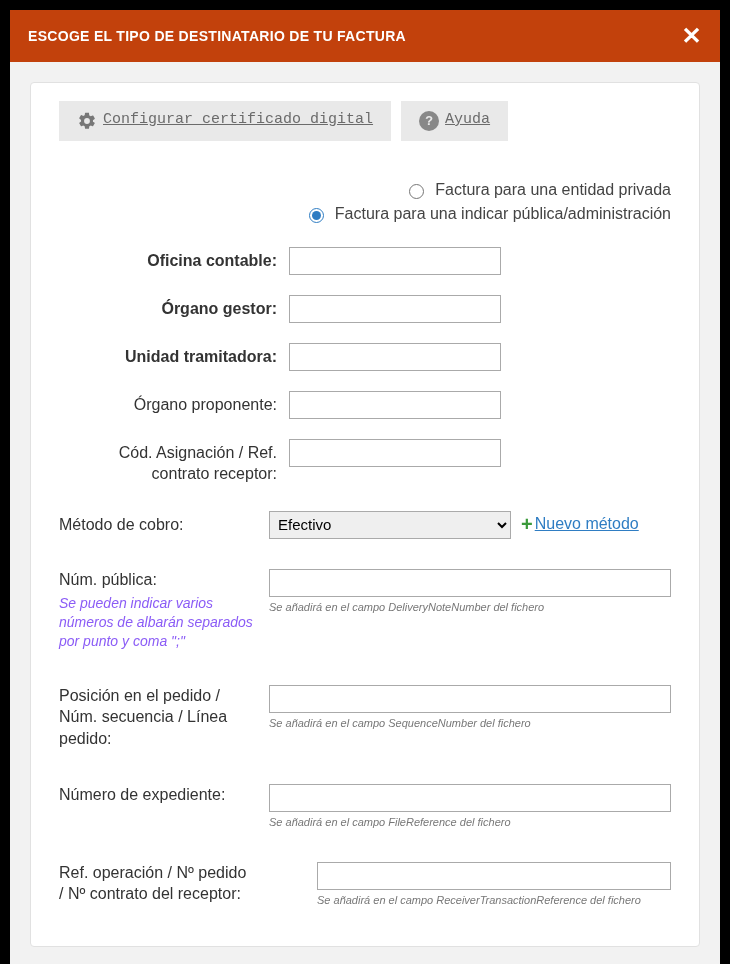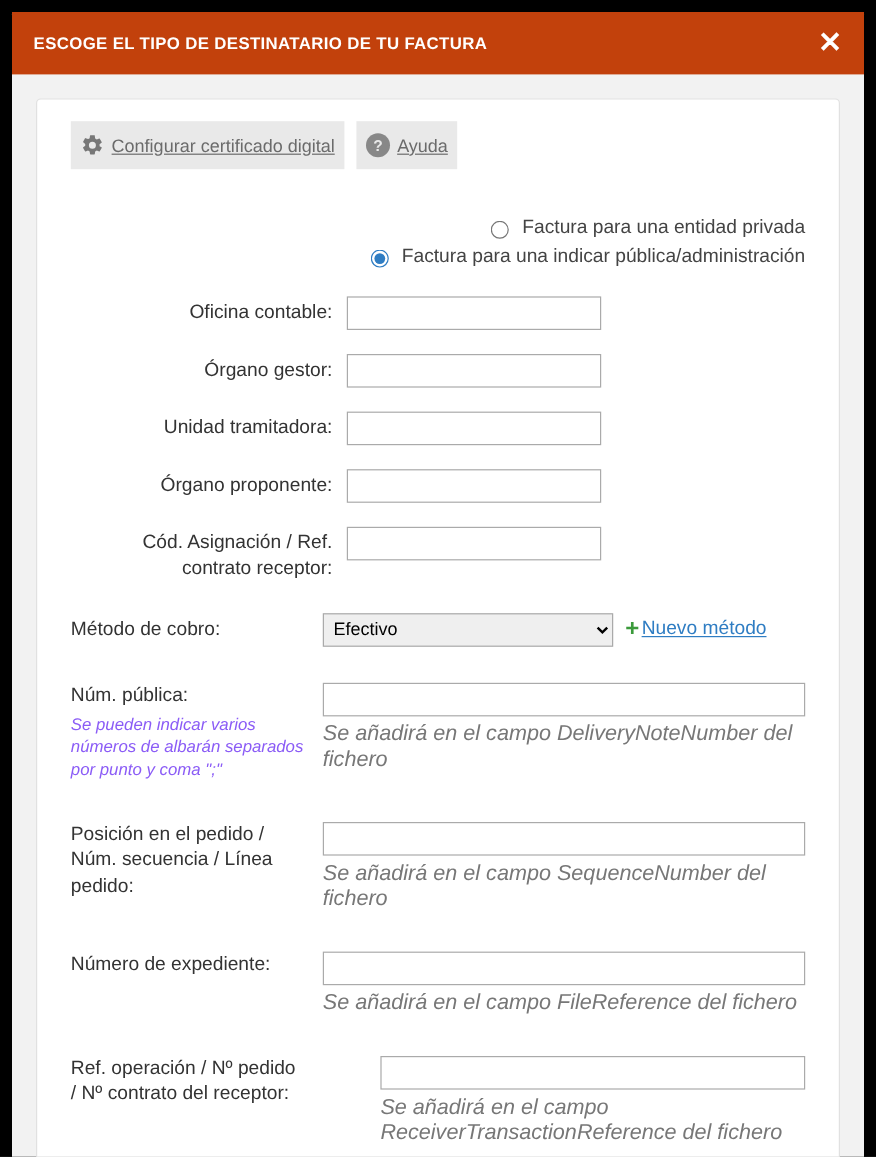--- a/index.html
+++ b/index.html
@@ -55,26 +55,27 @@
     min-height: 782px;
   }
   .top-buttons {
     display: flex;
     gap: 10px;
     margin-bottom: 40px;
   }
   .flat-btn {
     background: #e9e9e9;
     border: none;
-    padding: 10px 8px;
+    padding: 10px 18px;
     display: inline-flex;
-    align-items: flex-end;
+    align-items: flex-start;
     gap: 6px;
     cursor: pointer;
     font-size: 15px;
+    font-family: Liberation Mono, monospace;
   }
   .flat-btn .icon-circle {
     width: 20px;
     height: 20px;
     border-radius: 50%;
     background: #888;
     color: #e9e9e9;
     display: inline-flex;
     align-items: center;
     justify-content: center;
@@ -113,21 +114,21 @@
   }
   .field-row {
     display: flex;
     align-items: flex-start;
     margin-bottom: 20px;
   }
   .field-label {
     width: 196px;
     text-align: right;
     padding-right: 12px;
-    font-weight: normal;
+    font-weight: bold;
     color: #333;
     font-size: 16px;
     line-height: 1.3;
     padding-top: 4px;
   }
   .field-label.normal { font-weight: normal; }
   .field-input {
     width: 212px;
     height: 28px;
     border: 1px solid #aaa;
@@ -164,21 +165,21 @@
   .wide-input {
     width: 100%;
     height: 28px;
     border: 1px solid #aaa;
     padding: 2px 6px;
     font-size: 14px;
   }
   .input-hint {
     font-style: italic;
     color: #777;
-    font-size: 18px;
+    font-size: 11px;
     margin-top: 4px;
   }
   .method-select {
     width: 242px;
     height: 28px;
     border: 1px solid #aaa;
     font-size: 15px;
     padding: 2px 4px;
     vertical-align: middle;
   }

